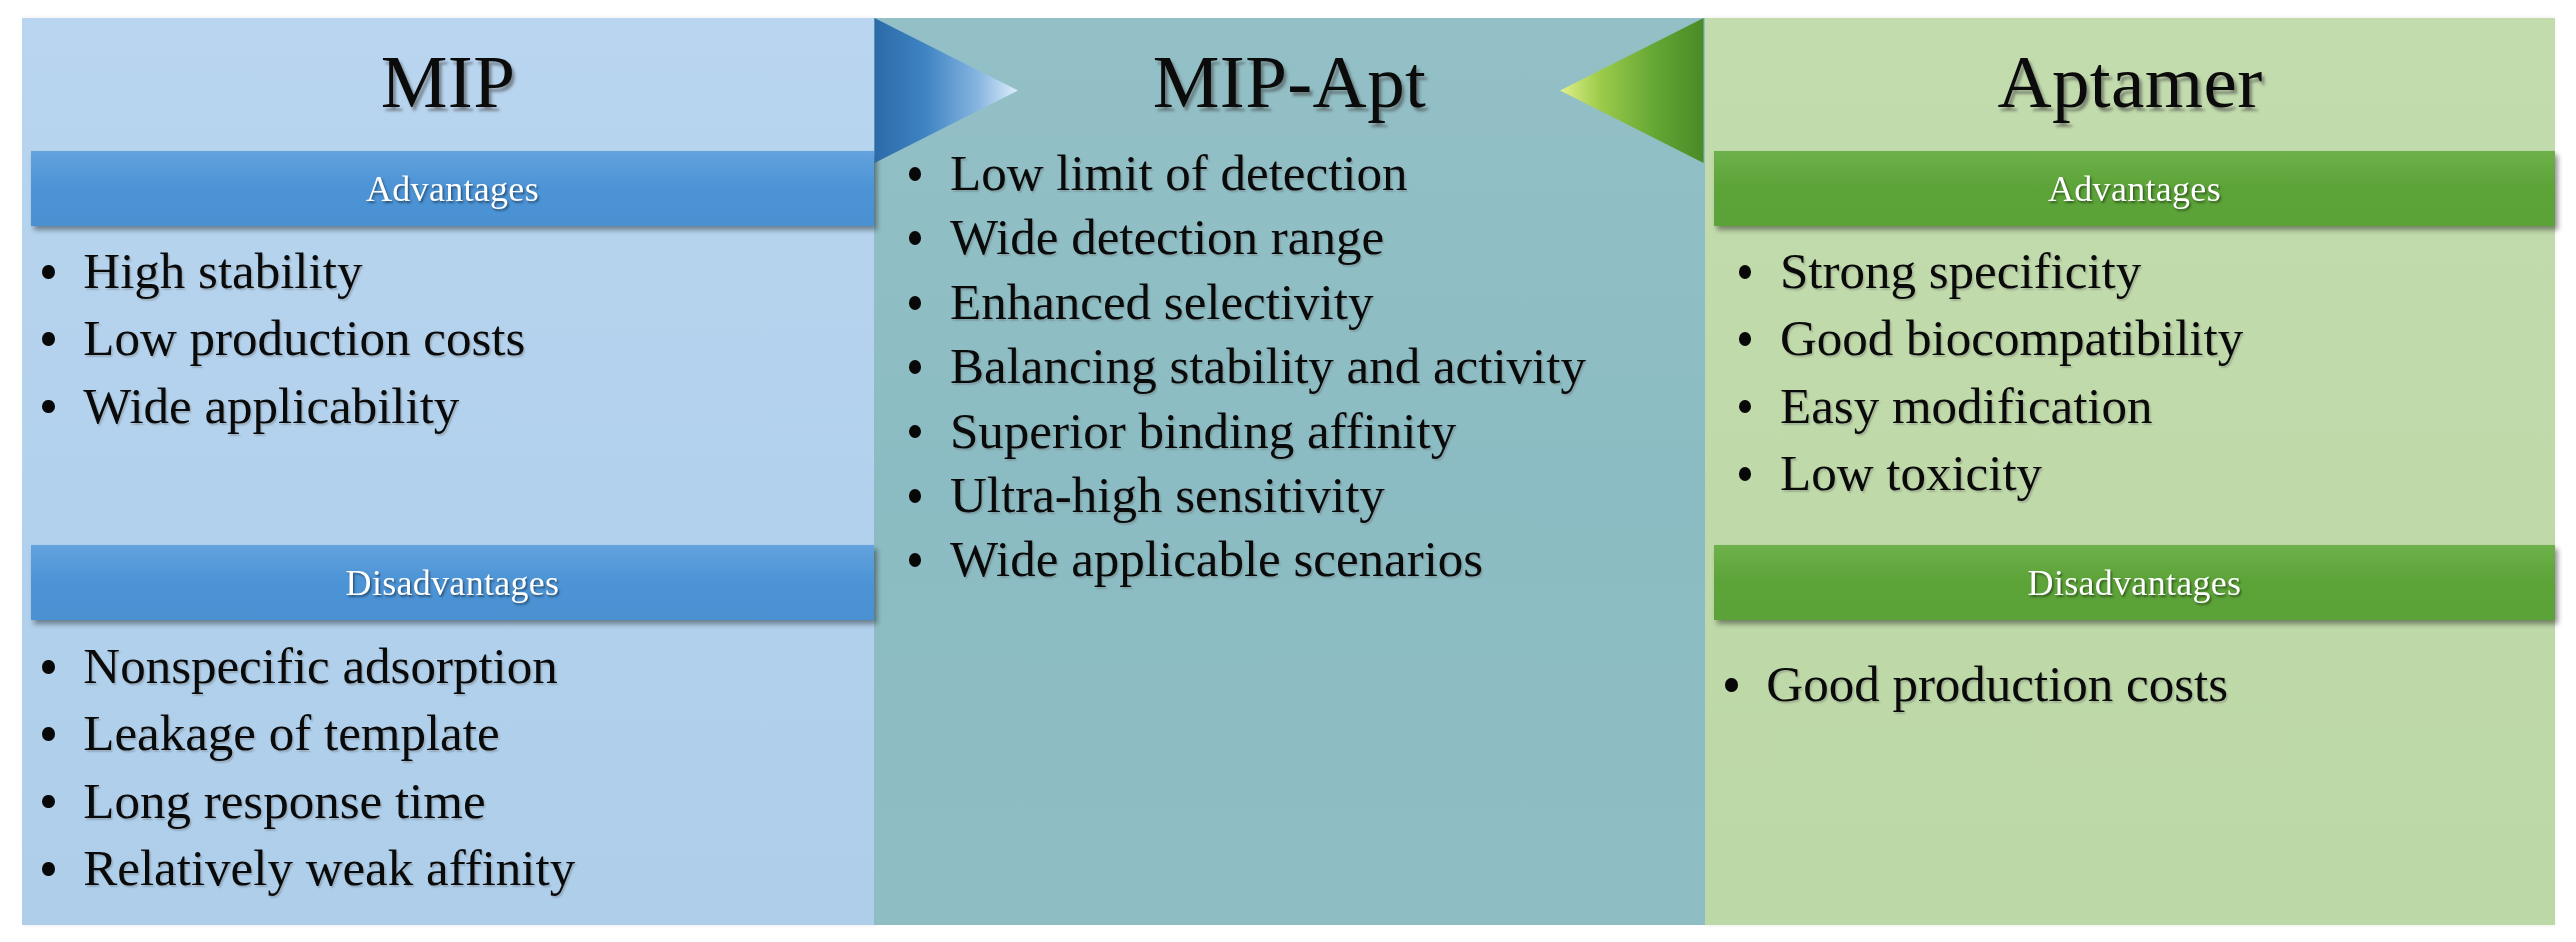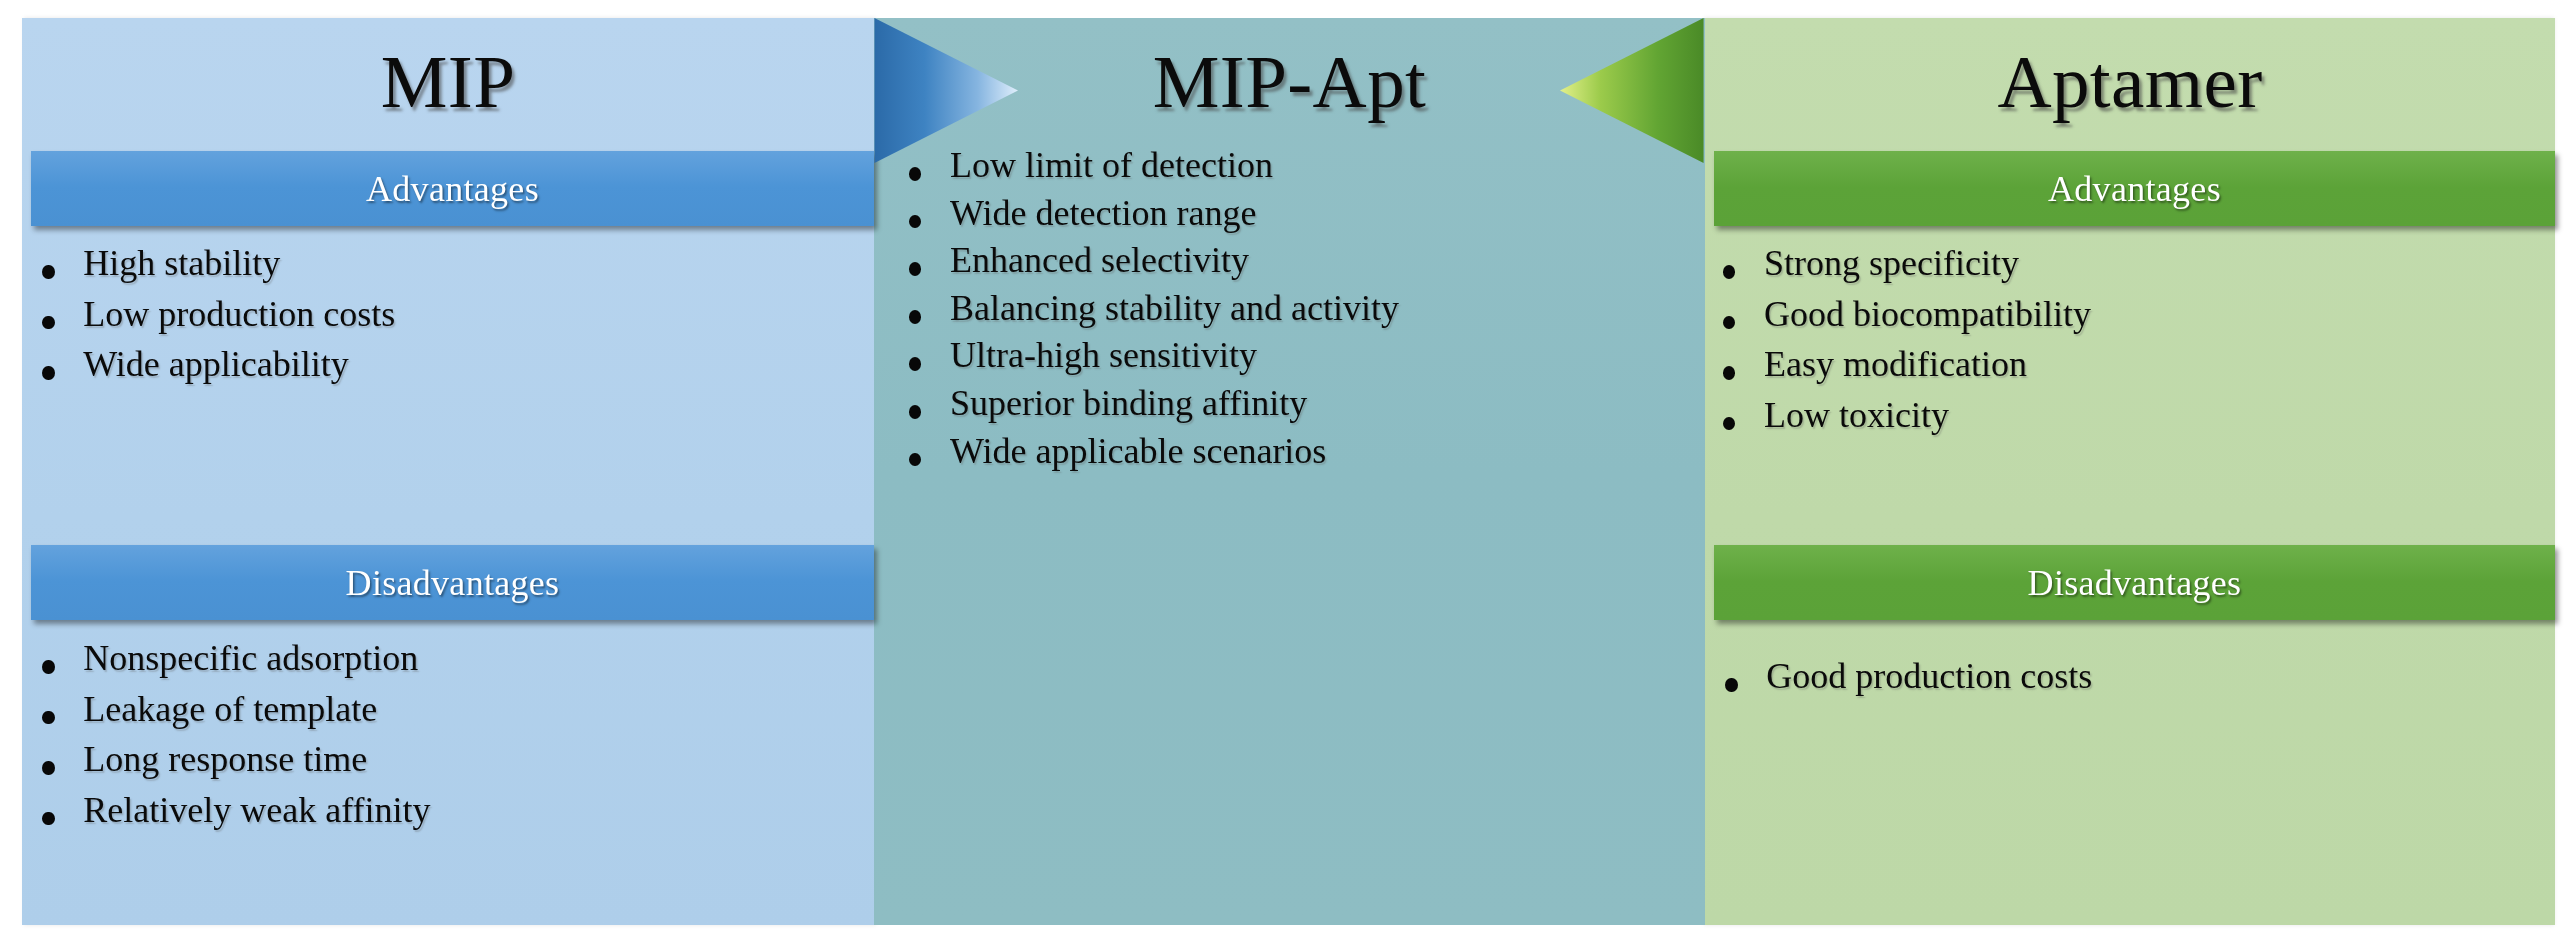--- a/index.html
+++ b/index.html
@@ -115,21 +115,21 @@
   ul.bullets {
     position: absolute;
     list-style: none;
     margin: 0;
     padding: 0;
     z-index: 2;
   }
   ul.bullets li {
     position: relative;
     padding-left: 54px;
-    font-size: 36px;
+    font-size: 51px;
     line-height: 1.12;
     color: #0a0a0a;
     margin-bottom: 10.2px;
     text-shadow: 1.5px 1.5px 1.5px rgba(90,90,90,0.30);
     white-space: pre-line;
   }
   ul.bullets li::before {
     content: "";
     position: absolute;
     left: 13px;
@@ -142,21 +142,21 @@
 
   
   #mip-adv-list { left: 7.3px; right: 7.3px; top: 225px; }
   #mip-dis-list { left: 7.3px; right: 7.3px; top: 620px; }
 
   
   #mipapt-list  { left: 22px; right: 14.5px; top: 127px; }
   #mipapt-list li { margin-bottom: 7.3px; }
 
   
-  #apt-adv-list { left: 5px; right: 7.3px; top: 225px; }
+  #apt-adv-list { left: 21px; right: 7.3px; top: 225px; }
   #apt-dis-list { left: 7.3px; right: 7.3px; top: 638px; }
 </style>
 </head>
 <body>
 
 <div id="diagram">
 
   <div class="panel" id="panel-mip">
     <div class="panel-title">MIP</div>
 
@@ -183,22 +183,22 @@
   </div>
 
   <div class="panel" id="panel-mipapt">
     <div class="panel-title">MIP-Apt</div>
 
     <ul class="bullets" id="mipapt-list">
       <li>Low limit of detection</li>
       <li>Wide detection range</li>
       <li>Enhanced selectivity</li>
       <li>Balancing stability and activity</li>
+      <li>Superior binding affinity</li>
       <li>Ultra-high sensitivity</li>
-      <li>Superior binding affinity</li>
       <li>Wide applicable scenarios</li>
     </ul>
   </div>
 
   <div class="panel" id="panel-aptamer">
     <div class="panel-title">Aptamer</div>
 
     <div class="band green band-adv">
       <span>Advantages</span>
     </div>

